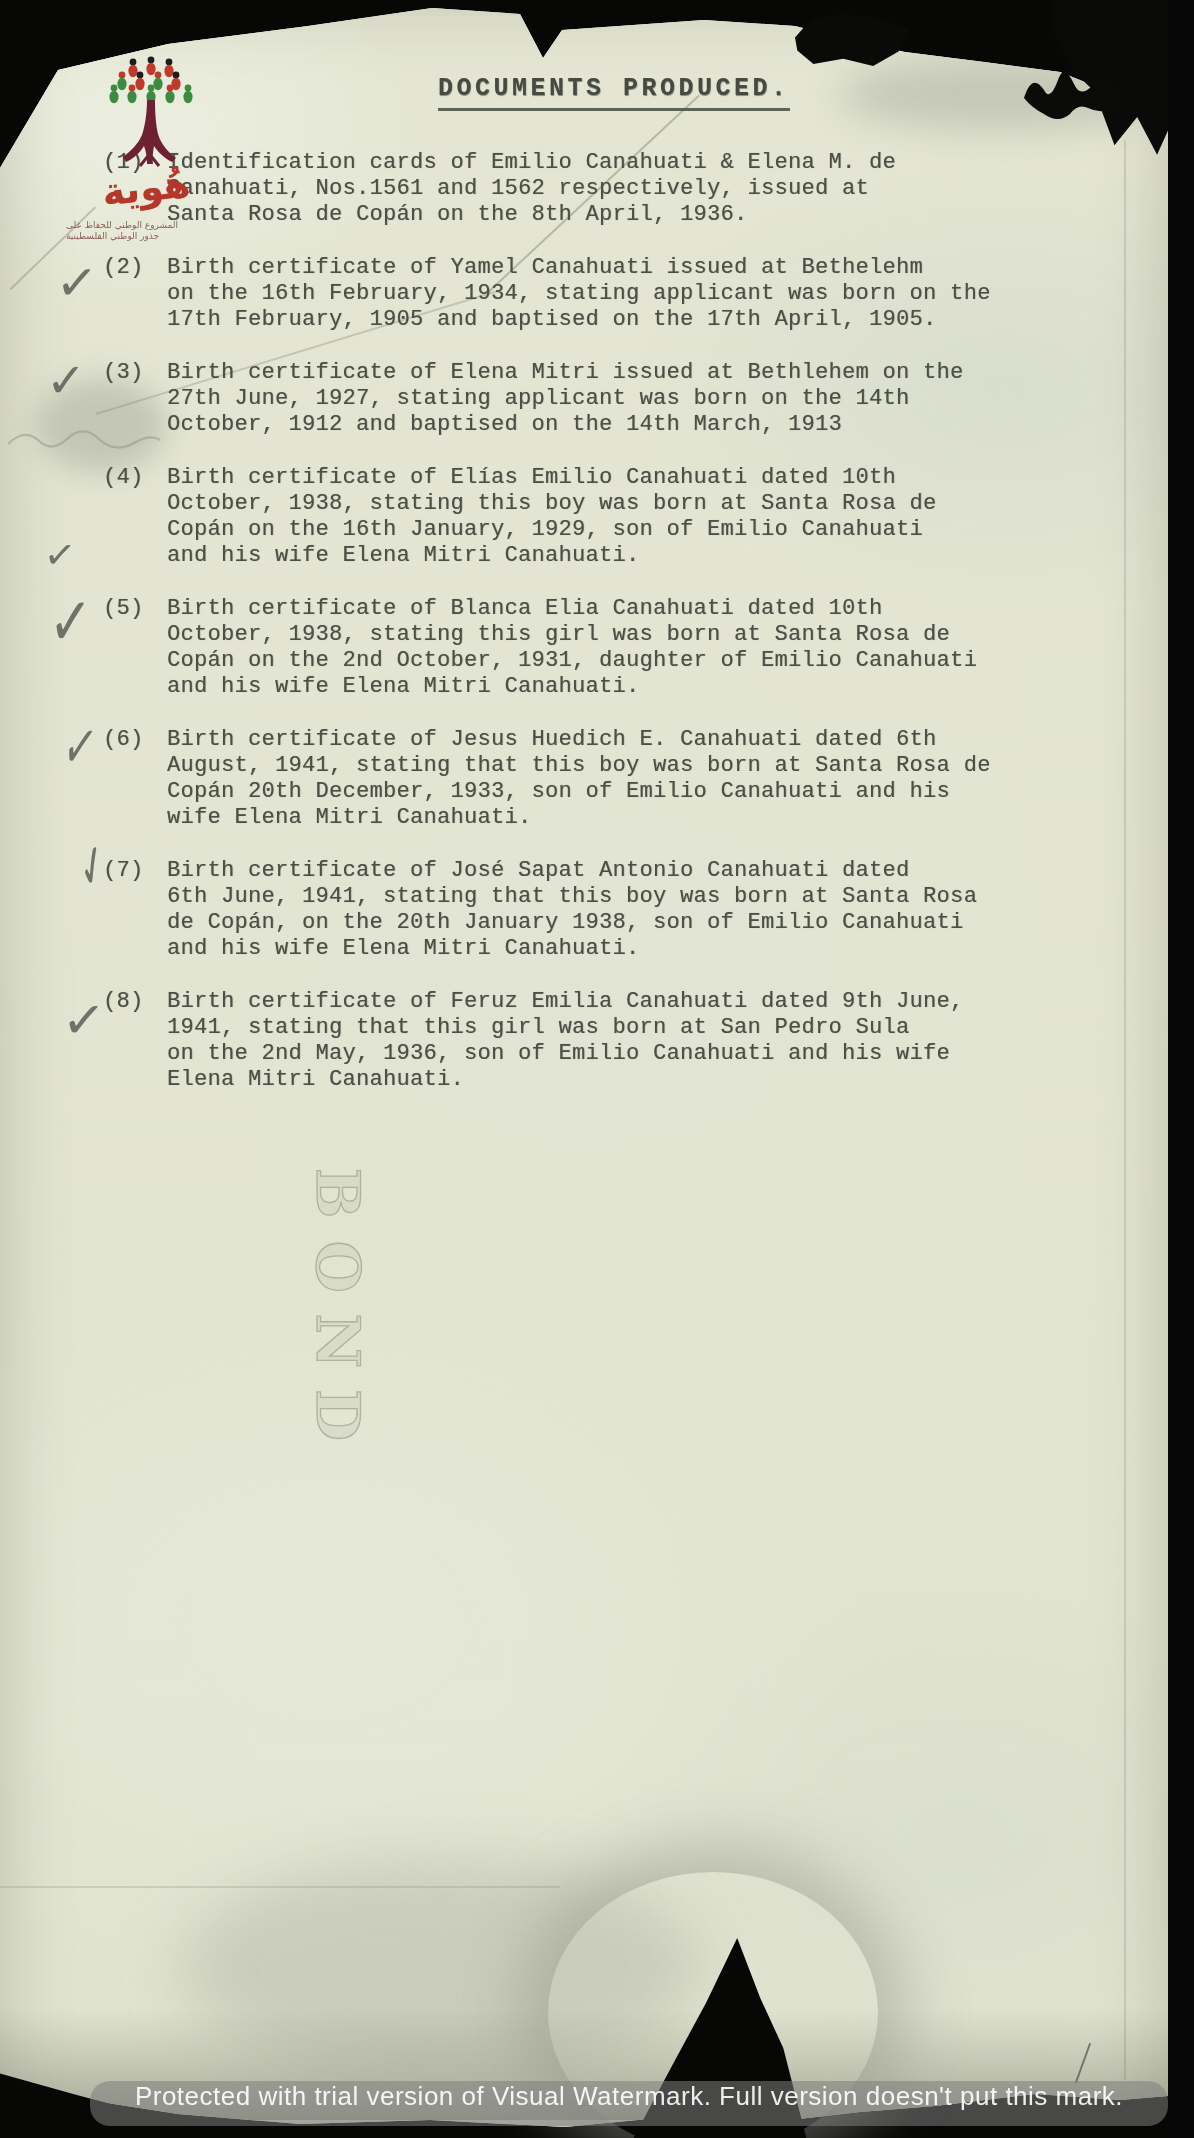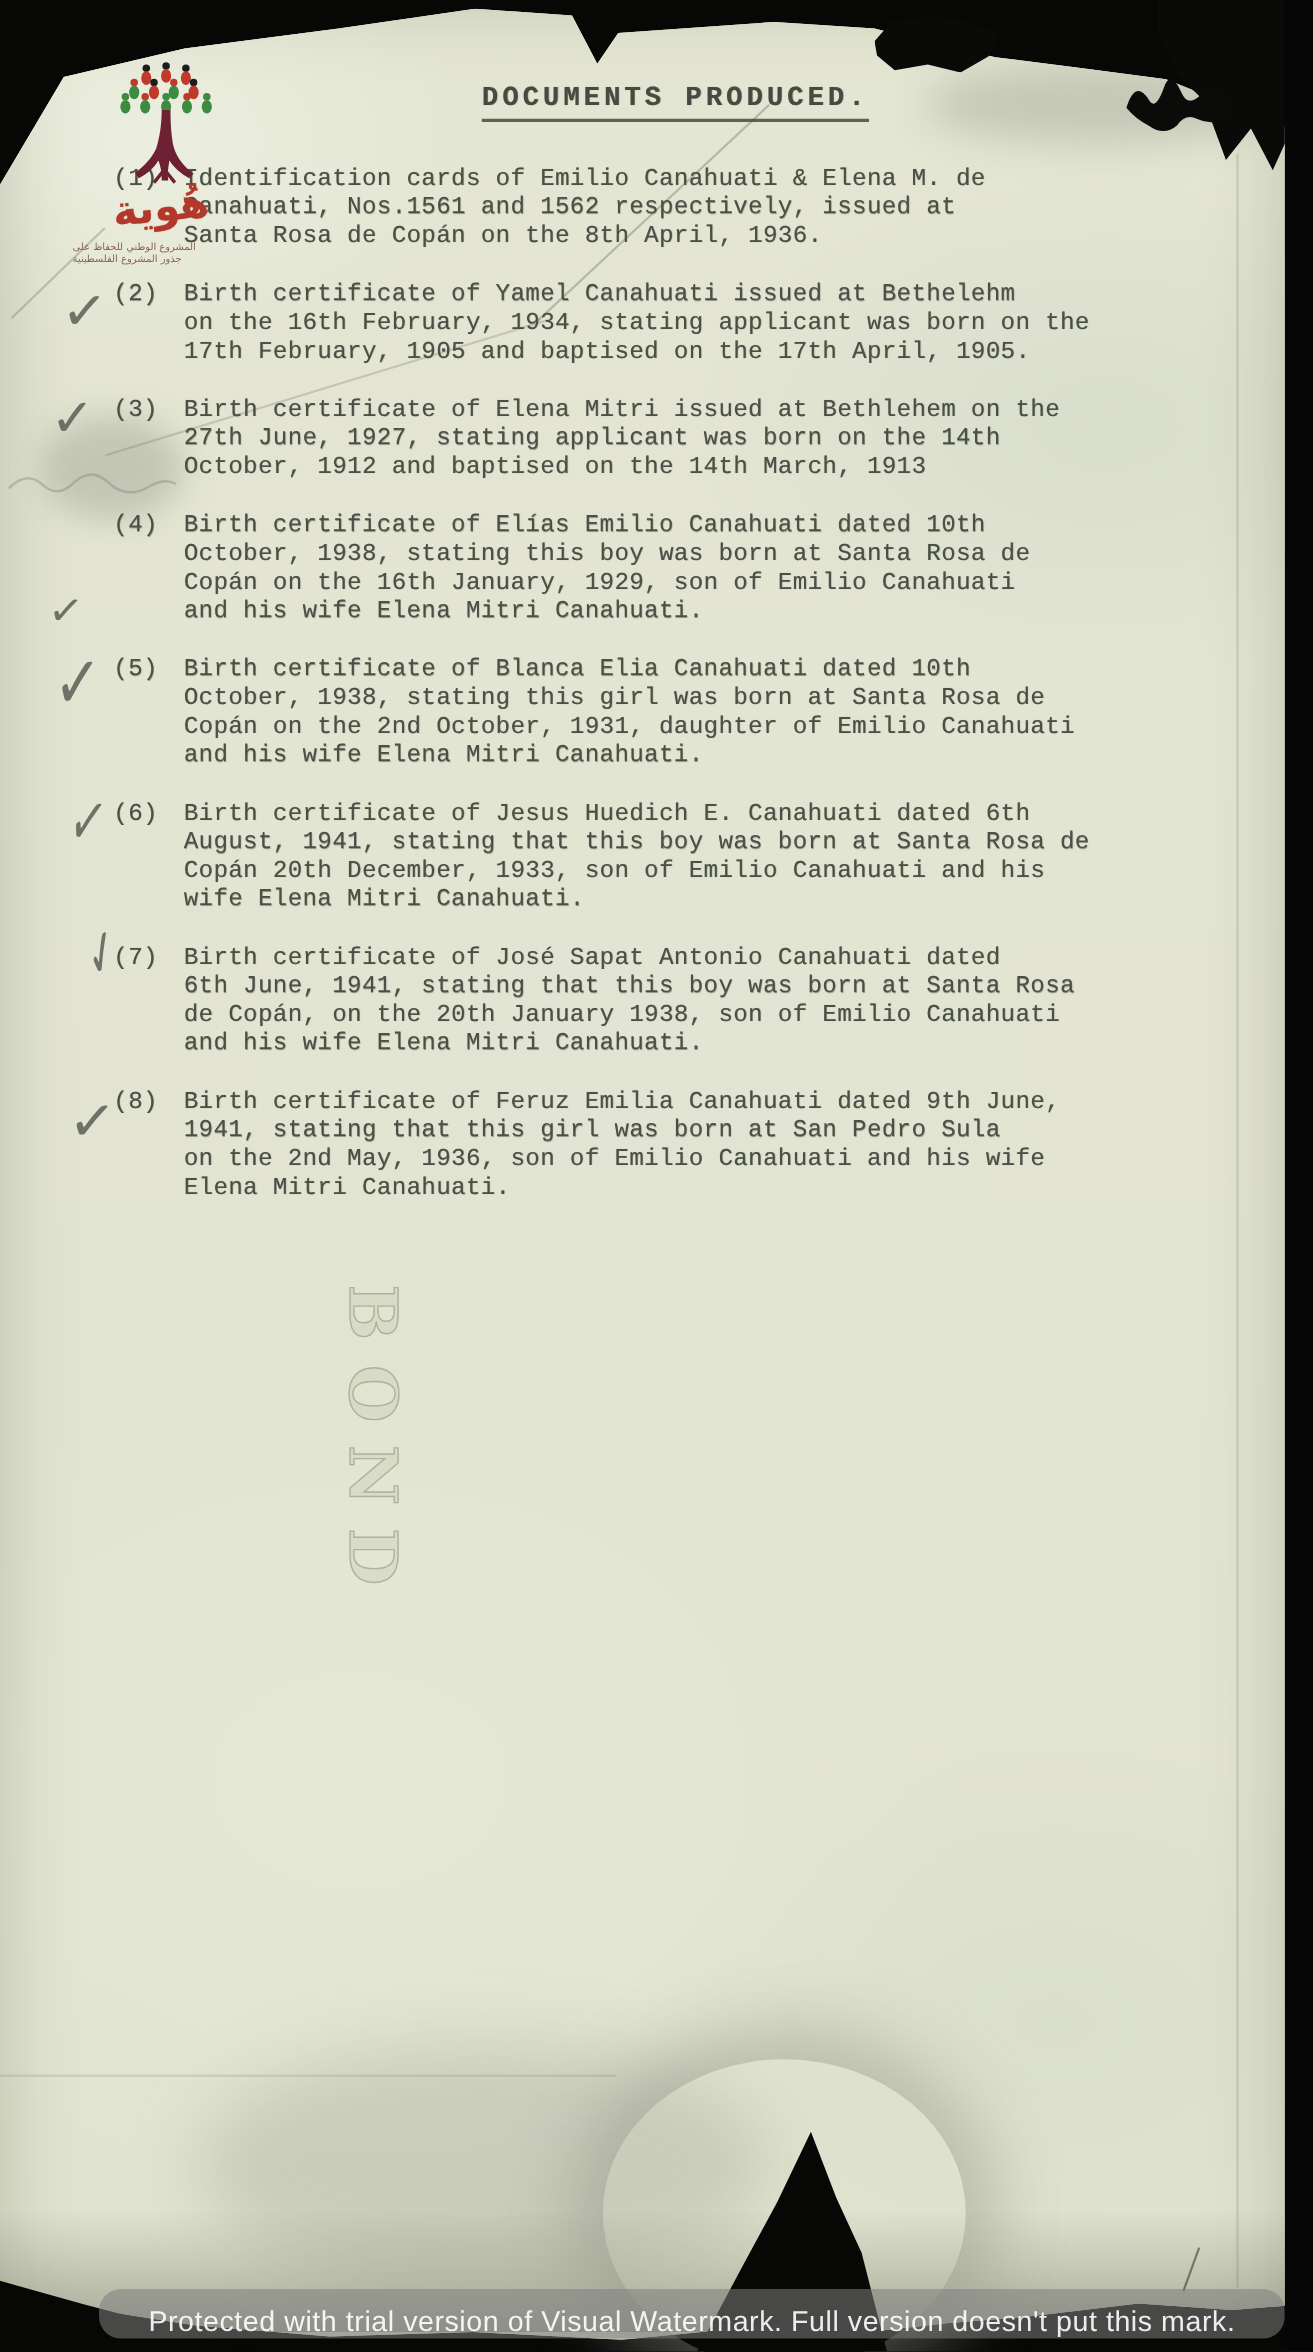--- a/index.html
+++ b/index.html
@@ -78,21 +78,21 @@
   .wedgeBL{left:0;top:2052px;width:240px;height:86px;background:#070705;
     clip-path:polygon(0 25%,32% 50%,62% 72%,100% 100%,0 100%);}
   .bottomShadow{position:absolute;left:0;top:2008px;width:1194px;height:112px;z-index:6;
     background:linear-gradient(transparent, rgba(70,72,58,0.35));pointer-events:none;}
   .pencilMark{position:absolute;left:1082px;top:2042px;width:2px;height:42px;z-index:21;
     background:rgba(60,60,55,0.6);transform:rotate(20deg);}
 
   
   .wmbar{position:absolute;left:90px;top:2081px;width:1078px;height:45px;z-index:50;
     background:rgba(126,126,126,0.55);border-radius:20px;
-    display:flex;align-items:flex-end;justify-content:center;}
+    display:flex;align-items:flex-start;justify-content:center;}
   .wmbar .wmtext{font-family:"Liberation Sans",sans-serif;font-size:26px;letter-spacing:0.5px;
     color:rgba(255,255,255,0.9);white-space:nowrap;}
 </style>
 </head>
 <body>
 
 <div id="screen">
 
   <div class="paper">
 
@@ -213,21 +213,21 @@
           <ellipse cx="82" cy="41" rx="4.6" ry="6.2" fill="#3d8b40"></ellipse>
 
         <path d="M41,44 L49,44 C49,58 50,70 52,78 C55,88 62,96 70,102 L66,106 C58,102 52,96 48,90
                  C47,96 46,102 47,108 L41,108 C41,101 40,95 38,90 C34,97 27,103 20,106 L17,101
                  C25,95 32,88 36,79 C39,70 41,57 41,44 Z" fill="#6e2133"></path>
         <path d="M45,100 L53,110 M42,100 L34,110" stroke="#6e2133" stroke-width="3" fill="none"></path>
       </svg>
       <div class="ar-title">هُوية</div>
       <div class="ar-sub">
         <div>المشروع الوطني للحفاظ على</div>
-        <div>جذور المشروع الفلسطينية</div>
+        <div>جذور الوطني الفلسطينية</div>
       </div>
     </div>
 
     <div class="bottomShadow"></div>
   </div>
 
   <div class="blob blobA"></div>
   <div class="blob blobDip"></div>
   <svg style="position:absolute;left:1020px;top:56px;z-index:20;" width="106" height="70" viewBox="0 0 106 70">
     <path d="M4,42 Q12,16 24,34 Q30,46 38,24 Q44,6 54,28 Q60,42 72,30 Q84,20 96,34 L100,48

